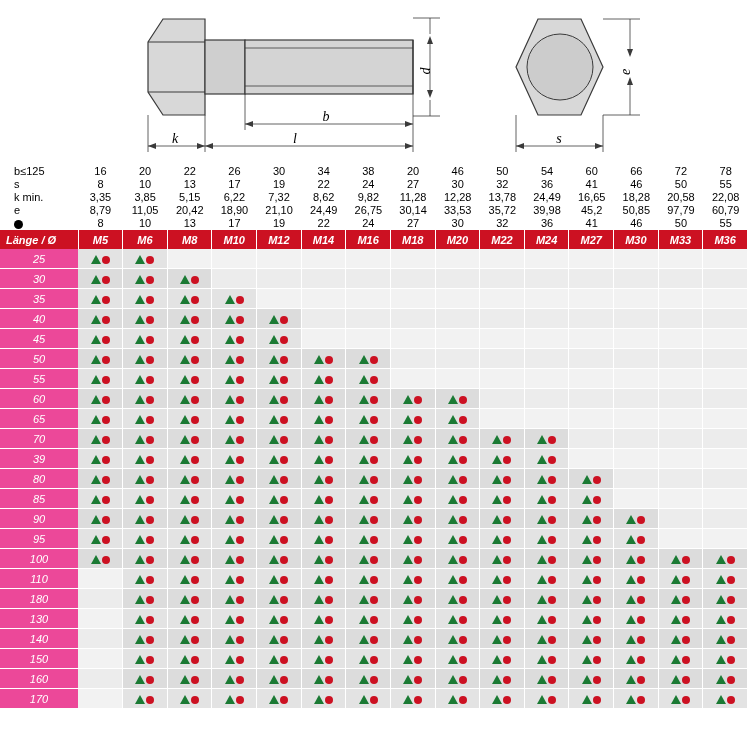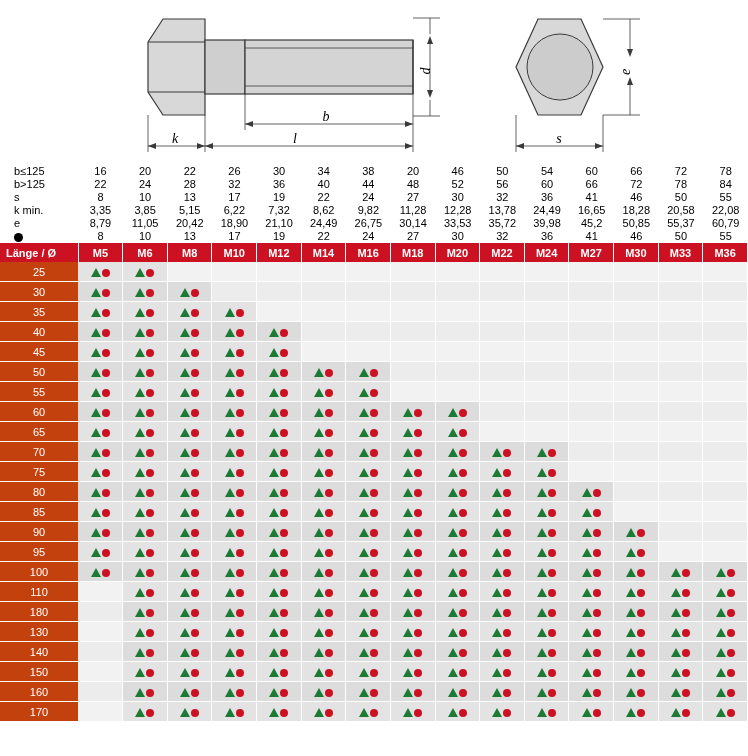--- a/index.html
+++ b/index.html
@@ -66,30 +66,31 @@
   .hdr.first {
     text-align: left;
     padding-left: 6px;
   }
 
   
   .matrix {
     border-collapse: collapse;
     width: 748px;
     table-layout: fixed;
+    font-style: italic;
   }
   .matrix td {
     height: 19px;
     padding: 0;
     font-size: 11px;
     text-align: center;
     vertical-align: middle;
   }
   .len-cell {
-    background: #c2410c;
+    background: #ec4899;
     color: #ffffff;
     text-align: center;
     font-size: 11px;
     border-bottom: 1px solid #ffffff;
     width: 78px;
   }
   .cell {
     border-bottom: 1px solid #ffffff;
     border-right: 1px solid #ffffff;
   }
@@ -233,38 +234,20 @@
           <td>20</td>
           <td>46</td>
           <td>50</td>
           <td>54</td>
           <td>60</td>
           <td>66</td>
           <td>72</td>
           <td>78</td>
         </tr>
         <tr>
-          <td class="lbl">b&gt;125</td>
-          <td>22</td>
-          <td>24</td>
-          <td>28</td>
-          <td>32</td>
-          <td>36</td>
-          <td>40</td>
-          <td>44</td>
-          <td>48</td>
-          <td>52</td>
-          <td>56</td>
-          <td>60</td>
-          <td>66</td>
-          <td>72</td>
-          <td>78</td>
-          <td>84</td>
-        </tr>
-        <tr>
           <td class="lbl">s</td>
           <td>8</td>
           <td>10</td>
           <td>13</td>
           <td>17</td>
           <td>19</td>
           <td>22</td>
           <td>24</td>
           <td>27</td>
           <td>30</td>
@@ -301,21 +284,21 @@
           <td>18,90</td>
           <td>21,10</td>
           <td>24,49</td>
           <td>26,75</td>
           <td>30,14</td>
           <td>33,53</td>
           <td>35,72</td>
           <td>39,98</td>
           <td>45,2</td>
           <td>50,85</td>
-          <td>55,37</td>
+          <td>97,79</td>
           <td>60,79</td>
         </tr>
         <tr>
           <td class="lbl"><span class="dot-hdr"></span></td>
           <td>8</td>
           <td>10</td>
           <td>13</td>
           <td>17</td>
           <td>19</td>
           <td>22</td>
@@ -539,21 +522,21 @@
           <td class="cell on"><span class="marks"><span class="tri"></span><span class="dot"></span></span></td>
           <td class="cell on"><span class="marks"><span class="tri"></span><span class="dot"></span></span></td>
           <td class="cell on"><span class="marks"><span class="tri"></span><span class="dot"></span></span></td>
           <td class="cell on"><span class="marks"><span class="tri"></span><span class="dot"></span></span></td>
           <td class="cell off"></td>
           <td class="cell off"></td>
           <td class="cell off"></td>
           <td class="cell off"></td>
         </tr>
         <tr>
-          <td class="len-cell">75</td>
+          <td class="len-cell">39</td>
           <td class="cell on"><span class="marks"><span class="tri"></span><span class="dot"></span></span></td>
           <td class="cell on"><span class="marks"><span class="tri"></span><span class="dot"></span></span></td>
           <td class="cell on"><span class="marks"><span class="tri"></span><span class="dot"></span></span></td>
           <td class="cell on"><span class="marks"><span class="tri"></span><span class="dot"></span></span></td>
           <td class="cell on"><span class="marks"><span class="tri"></span><span class="dot"></span></span></td>
           <td class="cell on"><span class="marks"><span class="tri"></span><span class="dot"></span></span></td>
           <td class="cell on"><span class="marks"><span class="tri"></span><span class="dot"></span></span></td>
           <td class="cell on"><span class="marks"><span class="tri"></span><span class="dot"></span></span></td>
           <td class="cell on"><span class="marks"><span class="tri"></span><span class="dot"></span></span></td>
           <td class="cell on"><span class="marks"><span class="tri"></span><span class="dot"></span></span></td>

